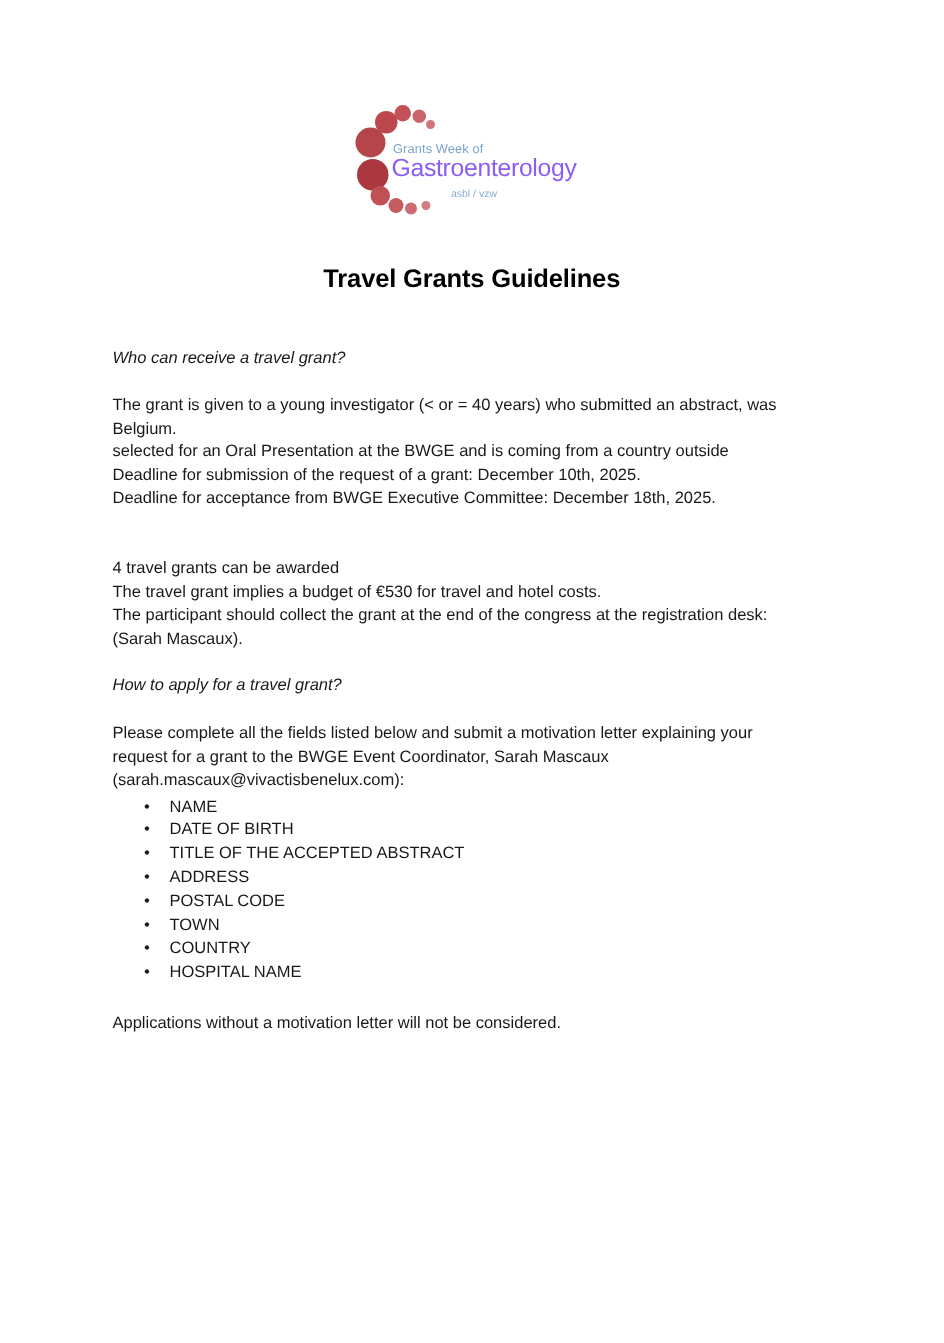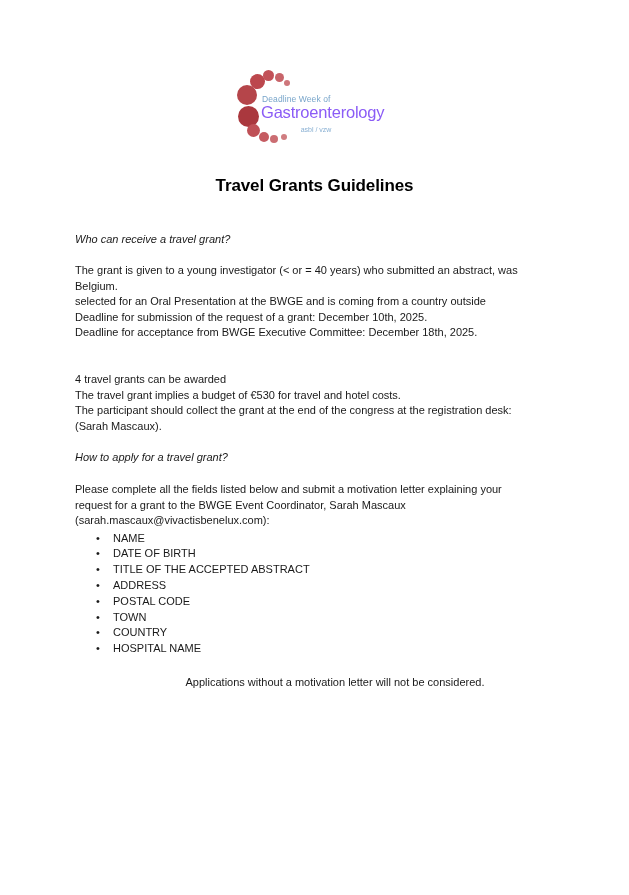--- a/index.html
+++ b/index.html
@@ -57,39 +57,39 @@
   .para-eligibility { margin-bottom: 32px; }
   .para-award { margin-bottom: 16px; }
   .para-apply { margin-bottom: 2px; }
   ul.fields { list-style: none; margin: 0; padding: 0; }
   ul.fields li {
     position: relative; padding-left: 38px; line-height: 15.8px; white-space: nowrap;
   }
   ul.fields li .bullet {
     position: absolute; left: 21px; top: 0; font-size: 11px; color: #191919;
   }
-  .footer-note { margin-top: 18px; white-space: nowrap; text-align: center; }
+  .footer-note { margin-top: 18px; white-space: nowrap; }
 </style>
 </head>
 <body>
 
 <div class="page">
 
   <div class="logo">
     <span class="dot d1"></span>
     <span class="dot d2"></span>
     <span class="dot d3"></span>
     <span class="dot d4"></span>
     <span class="dot d5"></span>
     <span class="dot d6"></span>
     <span class="dot d7"></span>
     <span class="dot d8"></span>
     <span class="dot d9"></span>
     <span class="dot d10"></span>
-    <div class="logo-top">Deadline Week of</div>
+    <div class="logo-top">Grants Week of</div>
     <div class="logo-name">Gastroenterology</div>
     <div class="logo-bottom">asbl / vzw</div>
   </div>
 
   <h1 class="title">Travel Grants Guidelines</h1>
 
   <div class="content">
 
     <div class="heading-italic">Who can receive a travel grant?</div>
 

